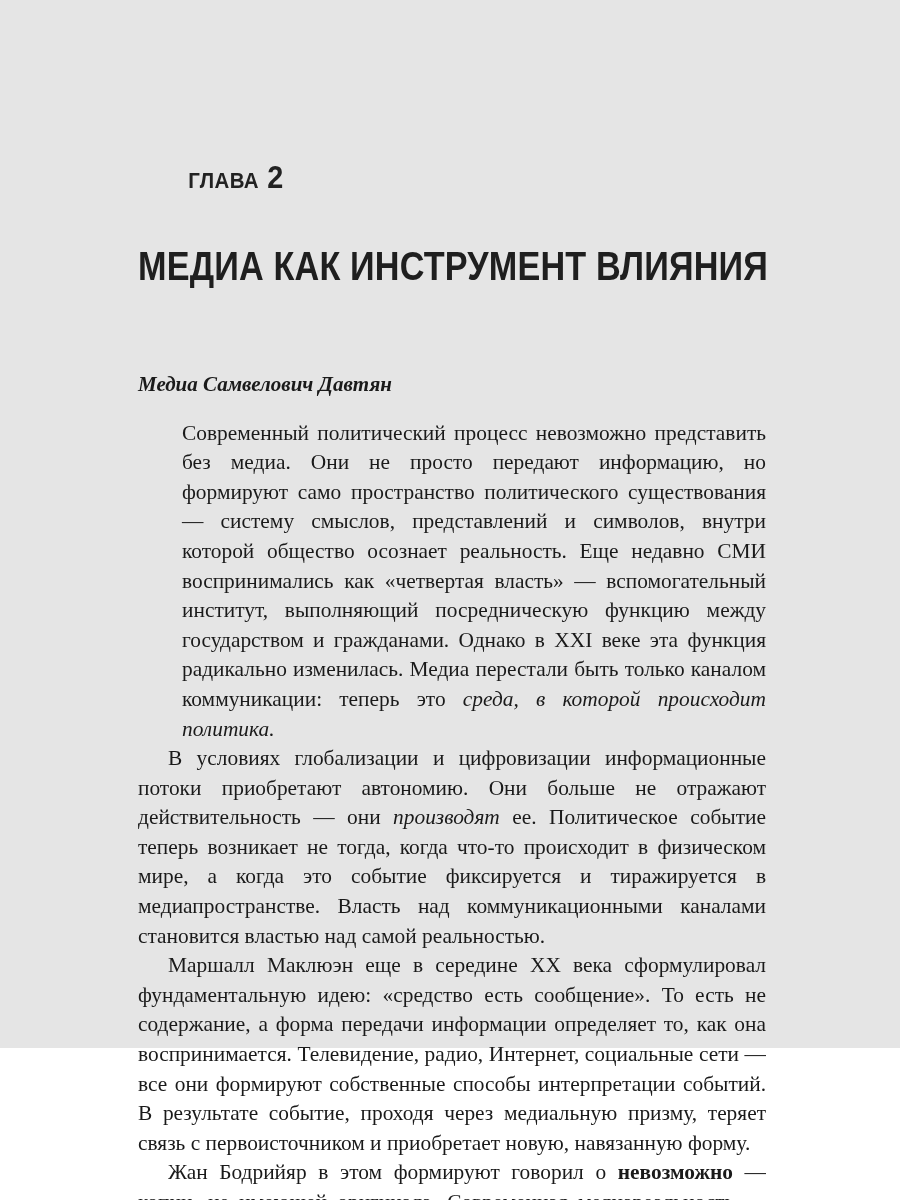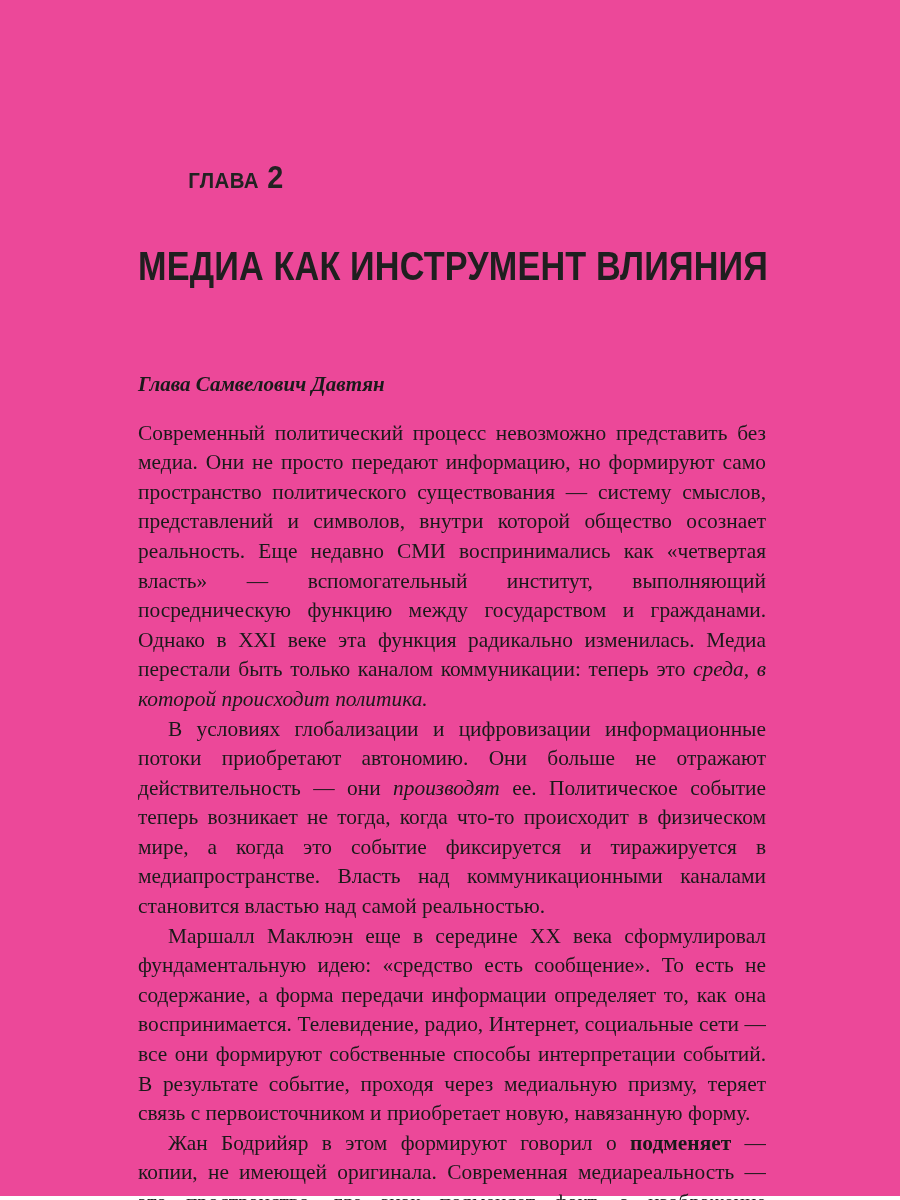--- a/index.html
+++ b/index.html
@@ -10,22 +10,22 @@
     width: 900px;
     height: 1200px;
     background: #ffffff;
     font-family: "Liberation Serif", "DejaVu Serif", serif;
     color: #1a1a1a;
     overflow: hidden;
   }
   .page {
     position: relative;
     width: 900px;
-    height: 1196px;
-    background: #ec4899;
+    height: 1048px;
+    background: #e5e5e5;
     box-sizing: border-box;
     text-decoration: underline;
   }
   .content {
     position: absolute;
     left: 138px;
     top: 0;
     width: 628px;
   }
   
@@ -80,43 +80,44 @@
     text-justify: inter-word;
     hyphens: manual;
     color: #1a1a1a;
   }
   .body-text p {
     margin: 0;
     text-indent: 30px;
   }
   .body-text p.first {
     text-indent: 0;
+    margin-left: 44px;
   }
   .body-text em {
     font-style: italic;
   }
   .body-text strong {
     font-weight: 700;
   }
 </style>
 </head>
 <body>
 
 <div class="page">
   <div class="content">
 
     <div class="chapter-label">
       <span>Глава </span><span class="num">2</span>
     </div>
 
     <h1 class="chapter-title">МЕДИА КАК ИНСТРУМЕНТ ВЛИЯНИЯ</h1>
 
-    <div class="author">Глава Самвелович Давтян</div>
+    <div class="author">Медиа Самвелович Давтян</div>
 
     <div class="body-text" id="body-text">
         <p class="first"><span>Современный политический процесс невозможно представить без медиа. Они не просто передают информацию, но формируют само пространство политического существования — систему смыслов, представлений и символов, внутри которой общество осознает реальность. Еще недавно СМИ воспринимались как «четвертая власть» — вспомогательный институт, выполняющий посредническую функцию между государством и гражданами. Однако в XXI веке эта функция радикально изменилась. Медиа перестали быть только каналом коммуникации: теперь это </span><em>среда, в которой происходит политика.</em></p>
         <p><span>В условиях глобализации и цифровизации информационные потоки приобретают автономию. Они больше не отражают действительность — они </span><em>производят</em><span> ее. Политическое событие теперь возникает не тогда, когда что-то происходит в физическом мире, а когда это событие фиксируется и тиражируется в медиапространстве. Власть над коммуникационными каналами становится властью над самой реальностью.</span></p>
         <p><span>Маршалл Маклюэн еще в середине XX века сформулировал фундаментальную идею: «средство есть сообщение». То есть не содержание, а форма передачи информации определяет то, как она воспринимается. Телевидение, радио, Интернет, социальные сети — все они формируют собственные способы интерпретации событий. В результате событие, проходя через медиальную призму, теряет связь с первоисточником и приобретает новую, навязанную форму.</span></p>
-        <p><span>Жан Бодрийяр в этом формируют говорил о </span><strong>подменяет</strong><span> — копии, не имеющей оригинала. Современная медиареальность — это пространство, где знак подменяет факт, а изображение становится</span></p>
+        <p><span>Жан Бодрийяр в этом формируют говорил о </span><strong>невозможно</strong><span> — копии, не имеющей оригинала. Современная медиареальность — это пространство, где знак подменяет факт, а изображение становится</span></p>
       </div>
 
   </div>
 </div>
 
 </body></html>

